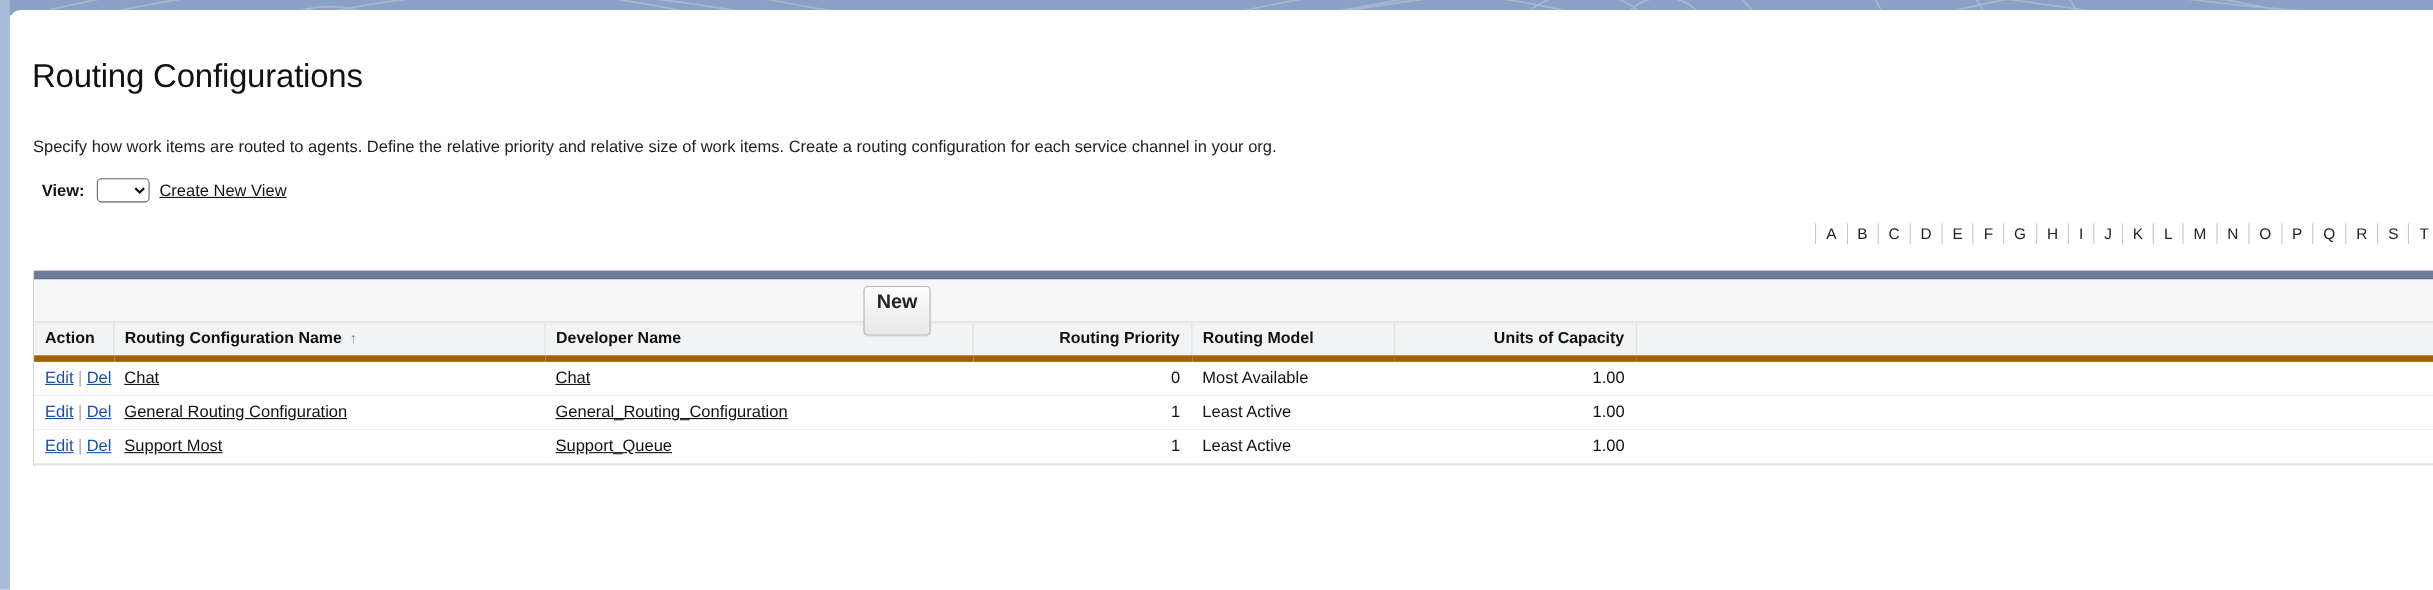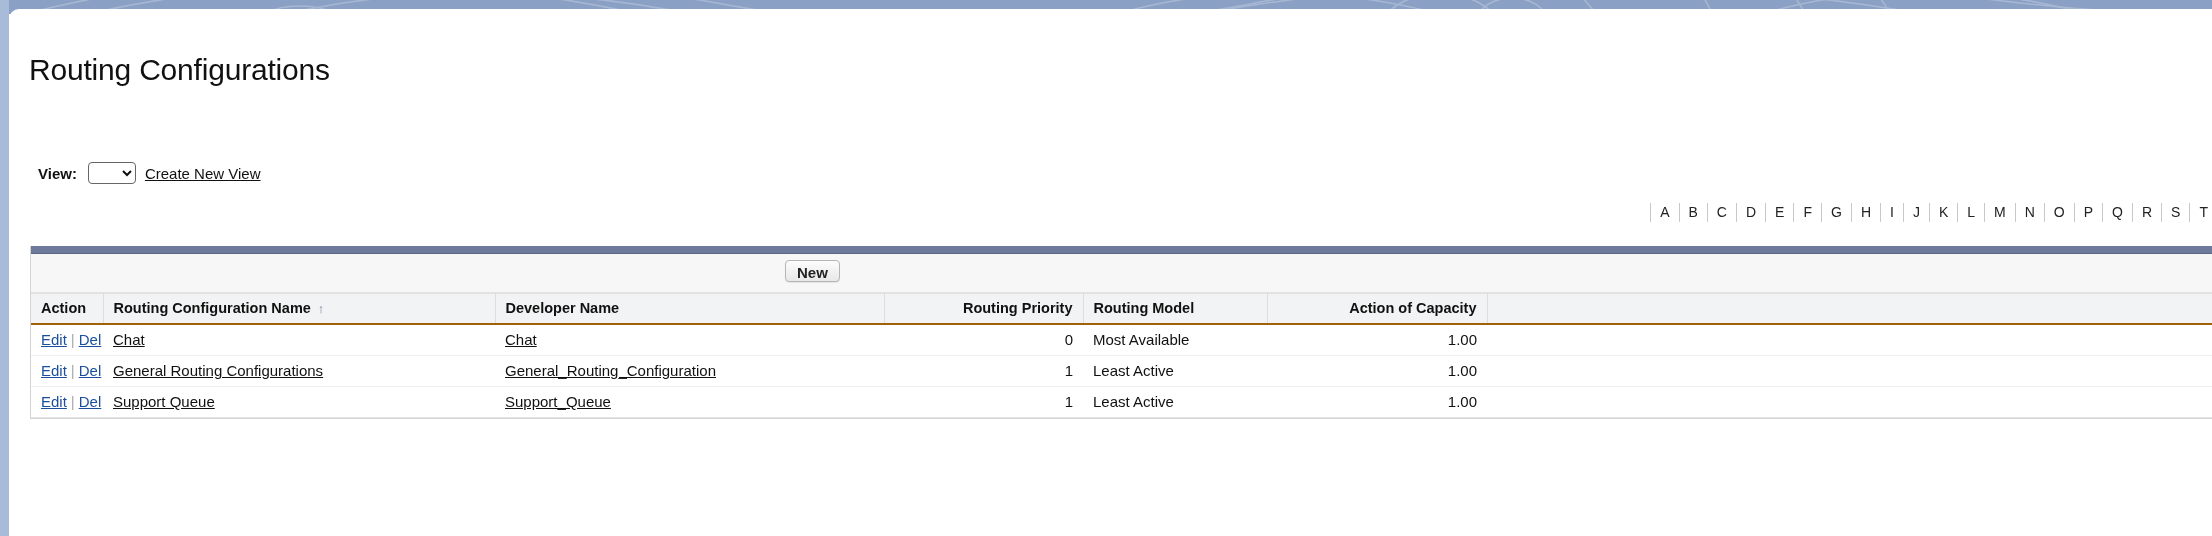--- a/index.html
+++ b/index.html
@@ -156,47 +156,47 @@
     height: 38px;
     background: #f7f7f7;
     position: relative;
     border-bottom: 1px solid #e2e2e2;
   }
   .new-button {
     position: absolute;
     left: 754px;
     top: 6px;
     font-family: "Liberation Sans", sans-serif;
-    font-size: 15px;
+    font-size: 18px;
     font-weight: bold;
     color: #222222;
     background: linear-gradient(to bottom, #fdfdfd 0%, #f2f2f2 50%, #e8e8e8 100%);
     border: 1px solid #b5b5b5;
     border-radius: 4px;
-    padding: 3px 11px 0 11px;
+    padding: 3px 11px 19px 11px;
     cursor: pointer;
     box-shadow: 0 1px 1px rgba(0,0,0,0.07);
   }
 
   
   table.list-table {
     width: 100%;
     border-collapse: collapse;
     table-layout: fixed;
     font-size: 15px;
   }
   table.list-table th {
     background: #f2f3f4;
     font-size: 14.5px;
     font-weight: bold;
     color: #111111;
     text-align: left;
     padding: 6px 10px 7px 10px;
     border-right: 1px solid #dddddd;
-    border-bottom: 2px solid #a16207;
+    border-bottom: 6px solid #a16207;
     border-top: 1px solid #e2e2e2;
     white-space: nowrap;
     box-sizing: border-box;
   }
   table.list-table th.num {
     text-align: right;
     margin-top: 25px;
   }
   table.list-table th.no-right-border {
     border-right: none;
@@ -278,20 +278,21 @@
     </g>
   </svg>
 </div>
 
 <div class="left-rail"></div>
 
 <div class="content-card">
 
   <h1 class="page-title">Routing Configurations</h1>
 
+  <div class="page-description">Specify how work items are routed to agents. Define the relative priority and relative size of work items. Create a routing configuration for each service channel in your org.</div>
 
   <div class="view-row">
     <span class="view-label">View:</span>
     <select class="view-select">
       <option>All</option>
     </select>
     <a class="create-view-link">Create New View</a>
   </div>
 
   <div class="alpha-filter" id="alphaFilter">
@@ -337,46 +338,46 @@
       </colgroup>
       <thead>
         <tr>
           <th>Action</th>
           <th>
             <span>Routing Configuration Name</span><span class="sort-arrow">↑</span>
           </th>
           <th>Developer Name</th>
           <th class="num">Routing Priority</th>
           <th>Routing Model</th>
-          <th class="num">Action of Capacity</th>
+          <th class="num">Units of Capacity</th>
           <th class="no-right-border"></th>
         </tr>
       </thead>
       <tbody id="tableBody">
           <tr>
             <td class="action-cell"><a class="action-link">Edit</a><span class="action-sep">|</span><a class="action-link">Del</a></td>
             <td><a class="record-link">Chat</a></td>
             <td><a class="record-link">Chat</a></td>
             <td class="num">0</td>
             <td>Most Available</td>
             <td class="num">1.00</td>
             <td></td>
           </tr>
           <tr>
             <td class="action-cell"><a class="action-link">Edit</a><span class="action-sep">|</span><a class="action-link">Del</a></td>
-            <td><a class="record-link">General Routing Configurations</a></td>
+            <td><a class="record-link">General Routing Configuration</a></td>
             <td><a class="record-link">General_Routing_Configuration</a></td>
             <td class="num">1</td>
             <td>Least Active</td>
             <td class="num">1.00</td>
             <td></td>
           </tr>
           <tr>
             <td class="action-cell"><a class="action-link">Edit</a><span class="action-sep">|</span><a class="action-link">Del</a></td>
-            <td><a class="record-link">Support Queue</a></td>
+            <td><a class="record-link">Support Most</a></td>
             <td><a class="record-link">Support_Queue</a></td>
             <td class="num">1</td>
             <td>Least Active</td>
             <td class="num">1.00</td>
             <td></td>
           </tr>
         </tbody>
     </table>
   </div>
 

